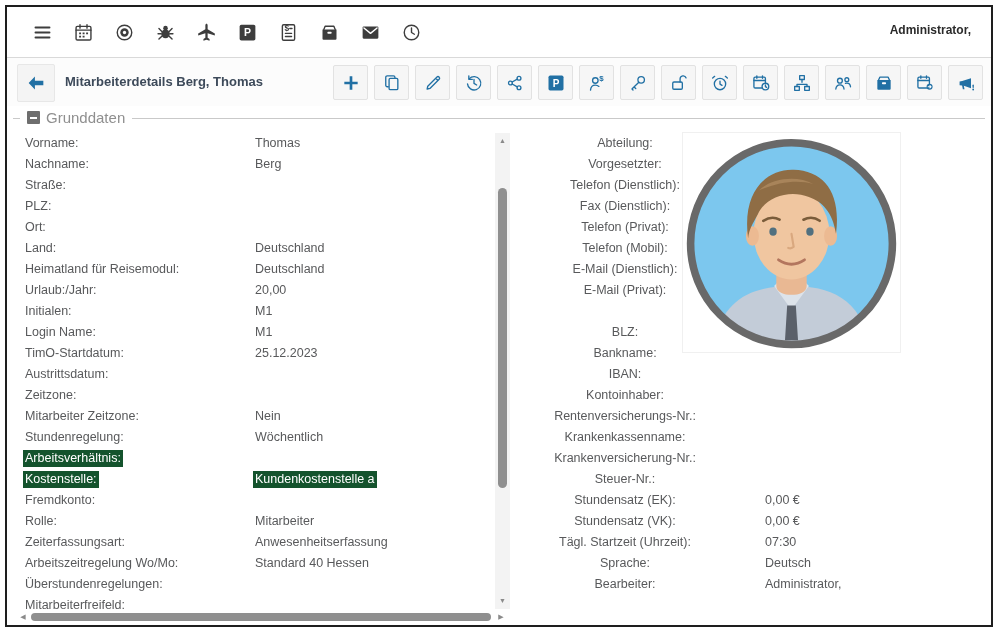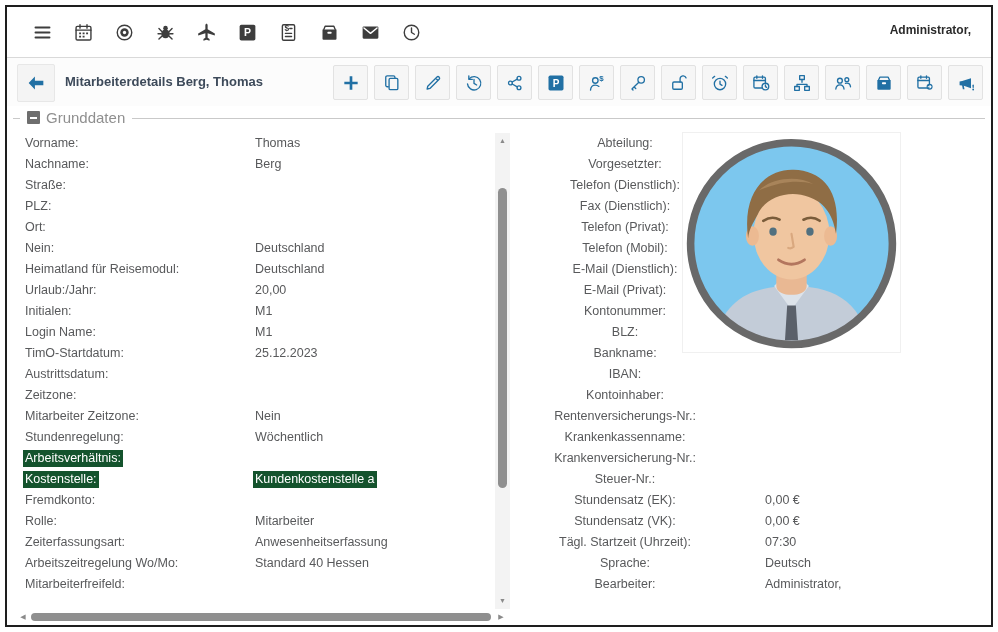--- a/index.html
+++ b/index.html
@@ -309,21 +309,21 @@
         <span class="lbl"><span>PLZ:</span></span>
         <span class="val"><span></span></span>
       </div>
 
       <div class="row">
         <span class="lbl"><span>Ort:</span></span>
         <span class="val"><span></span></span>
       </div>
 
       <div class="row">
-        <span class="lbl"><span>Nein:</span></span>
+        <span class="lbl"><span>Land:</span></span>
         <span class="val"><span>Deutschland</span></span>
       </div>
 
       <div class="row">
         <span class="lbl"><span>Heimatland für Reisemodul:</span></span>
         <span class="val"><span>Deutschland</span></span>
       </div>
 
       <div class="row">
         <span class="lbl"><span>Urlaub:/Jahr:</span></span>
@@ -388,20 +388,24 @@
       <div class="row">
         <span class="lbl"><span>Zeiterfassungsart:</span></span>
         <span class="val"><span>Anwesenheitserfassung</span></span>
       </div>
 
       <div class="row">
         <span class="lbl"><span>Arbeitszeitregelung Wo/Mo:</span></span>
         <span class="val"><span>Standard 40 Hessen</span></span>
       </div>
 
+      <div class="row">
+        <span class="lbl"><span>Überstundenregelungen:</span></span>
+        <span class="val"><span></span></span>
+      </div>
 
       <div class="row">
         <span class="lbl"><span>Mitarbeiterfreifeld:</span></span>
         <span class="val"><span></span></span>
       </div>
     </div>
 
   <div class="rows col-right">
 
       <div class="row">
@@ -438,21 +442,20 @@
         <span class="lbl"><span>E-Mail (Dienstlich):</span></span>
         <span class="val"><span></span></span>
       </div>
 
       <div class="row">
         <span class="lbl"><span>E-Mail (Privat):</span></span>
         <span class="val"><span></span></span>
       </div>
 
       <div class="row">
-        <span class="lbl"><span>Kontonummer:</span></span>
         <span class="val"><span></span></span>
       </div>
 
       <div class="row">
         <span class="lbl"><span>BLZ:</span></span>
         <span class="val"><span></span></span>
       </div>
 
       <div class="row">
         <span class="lbl"><span>Bankname:</span></span>

